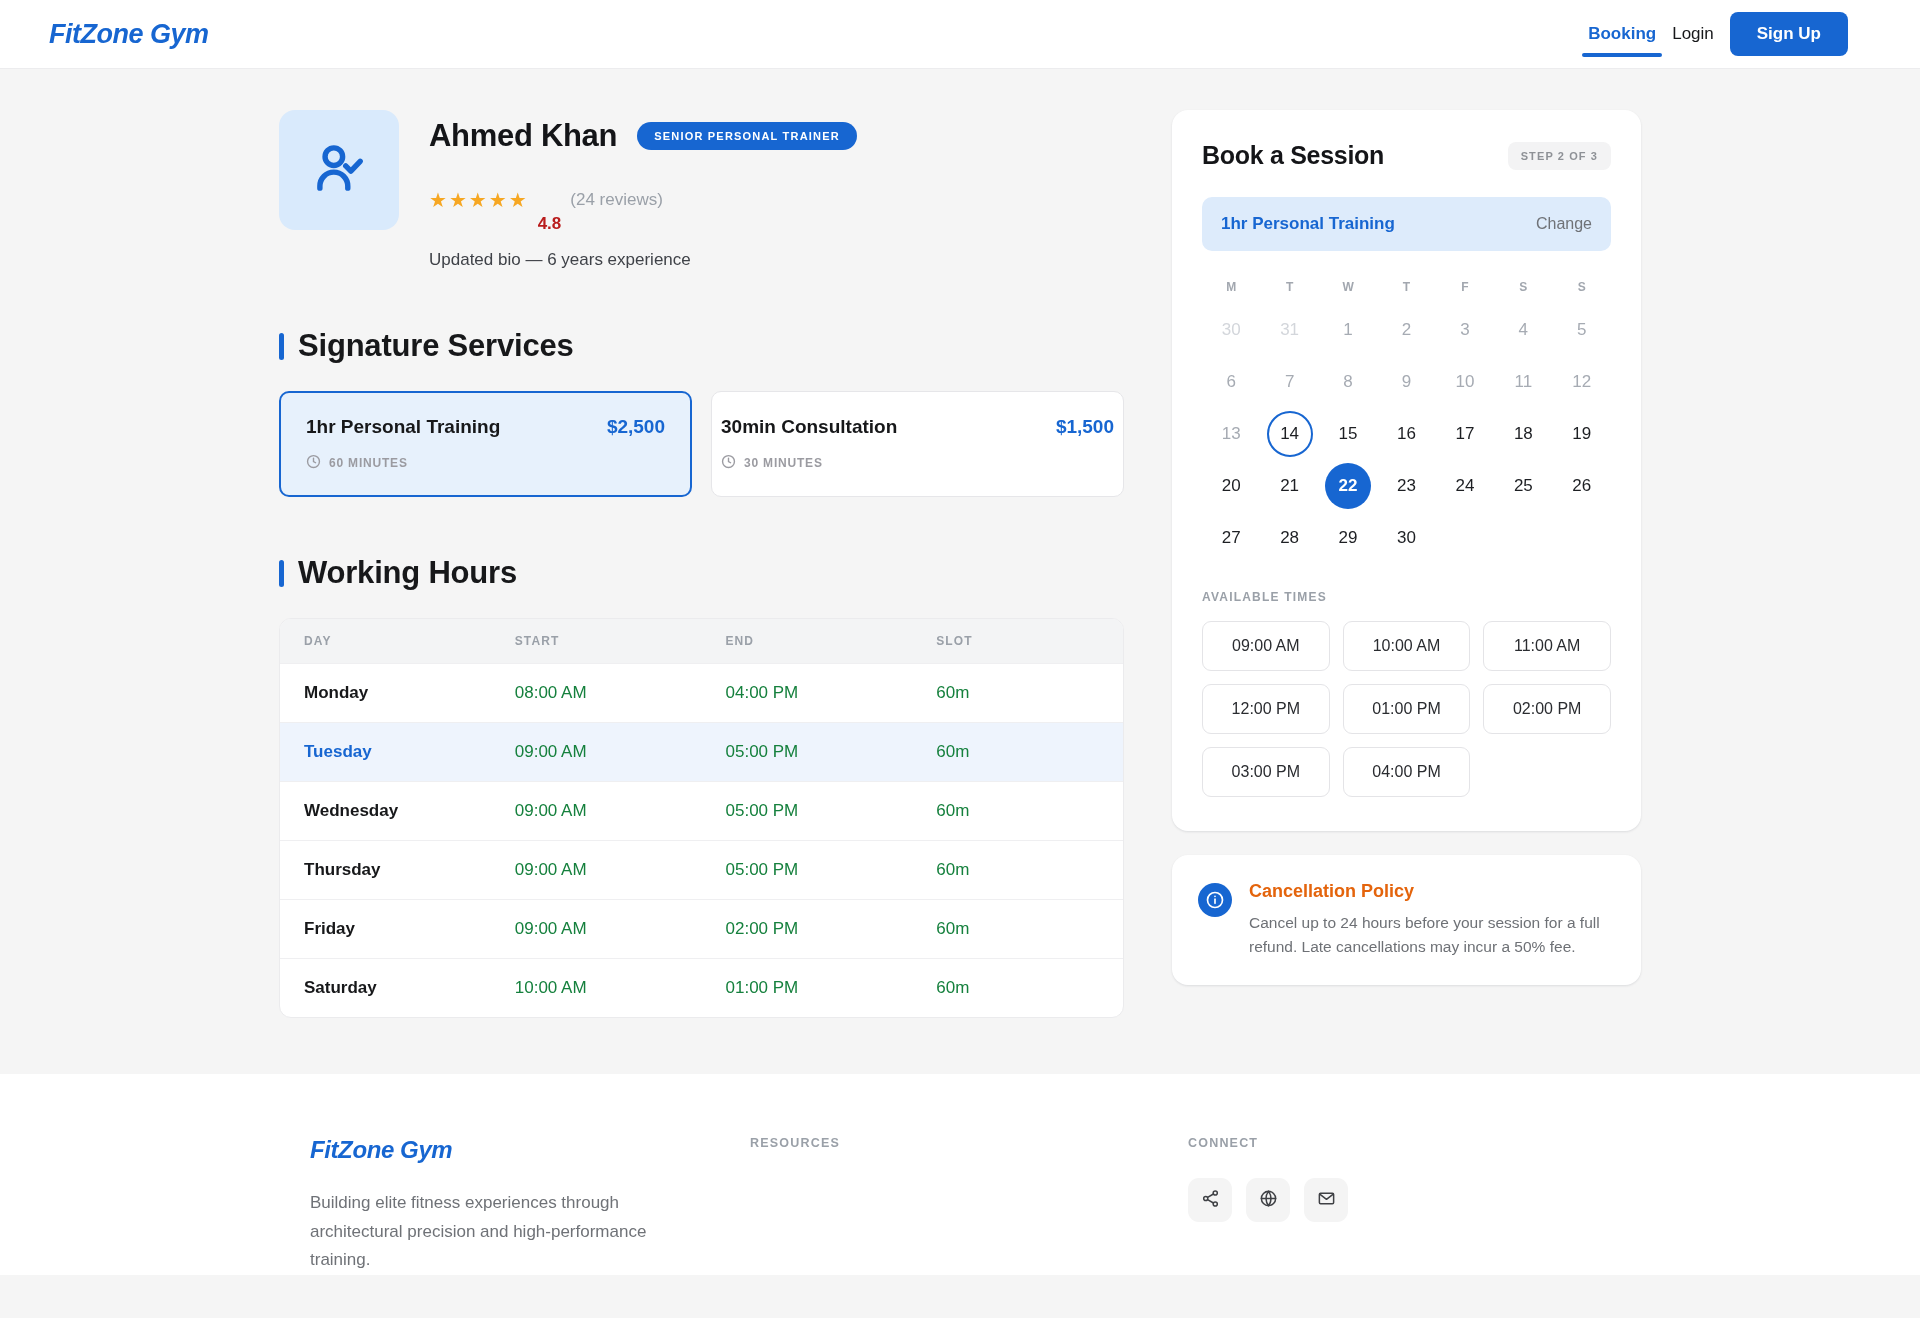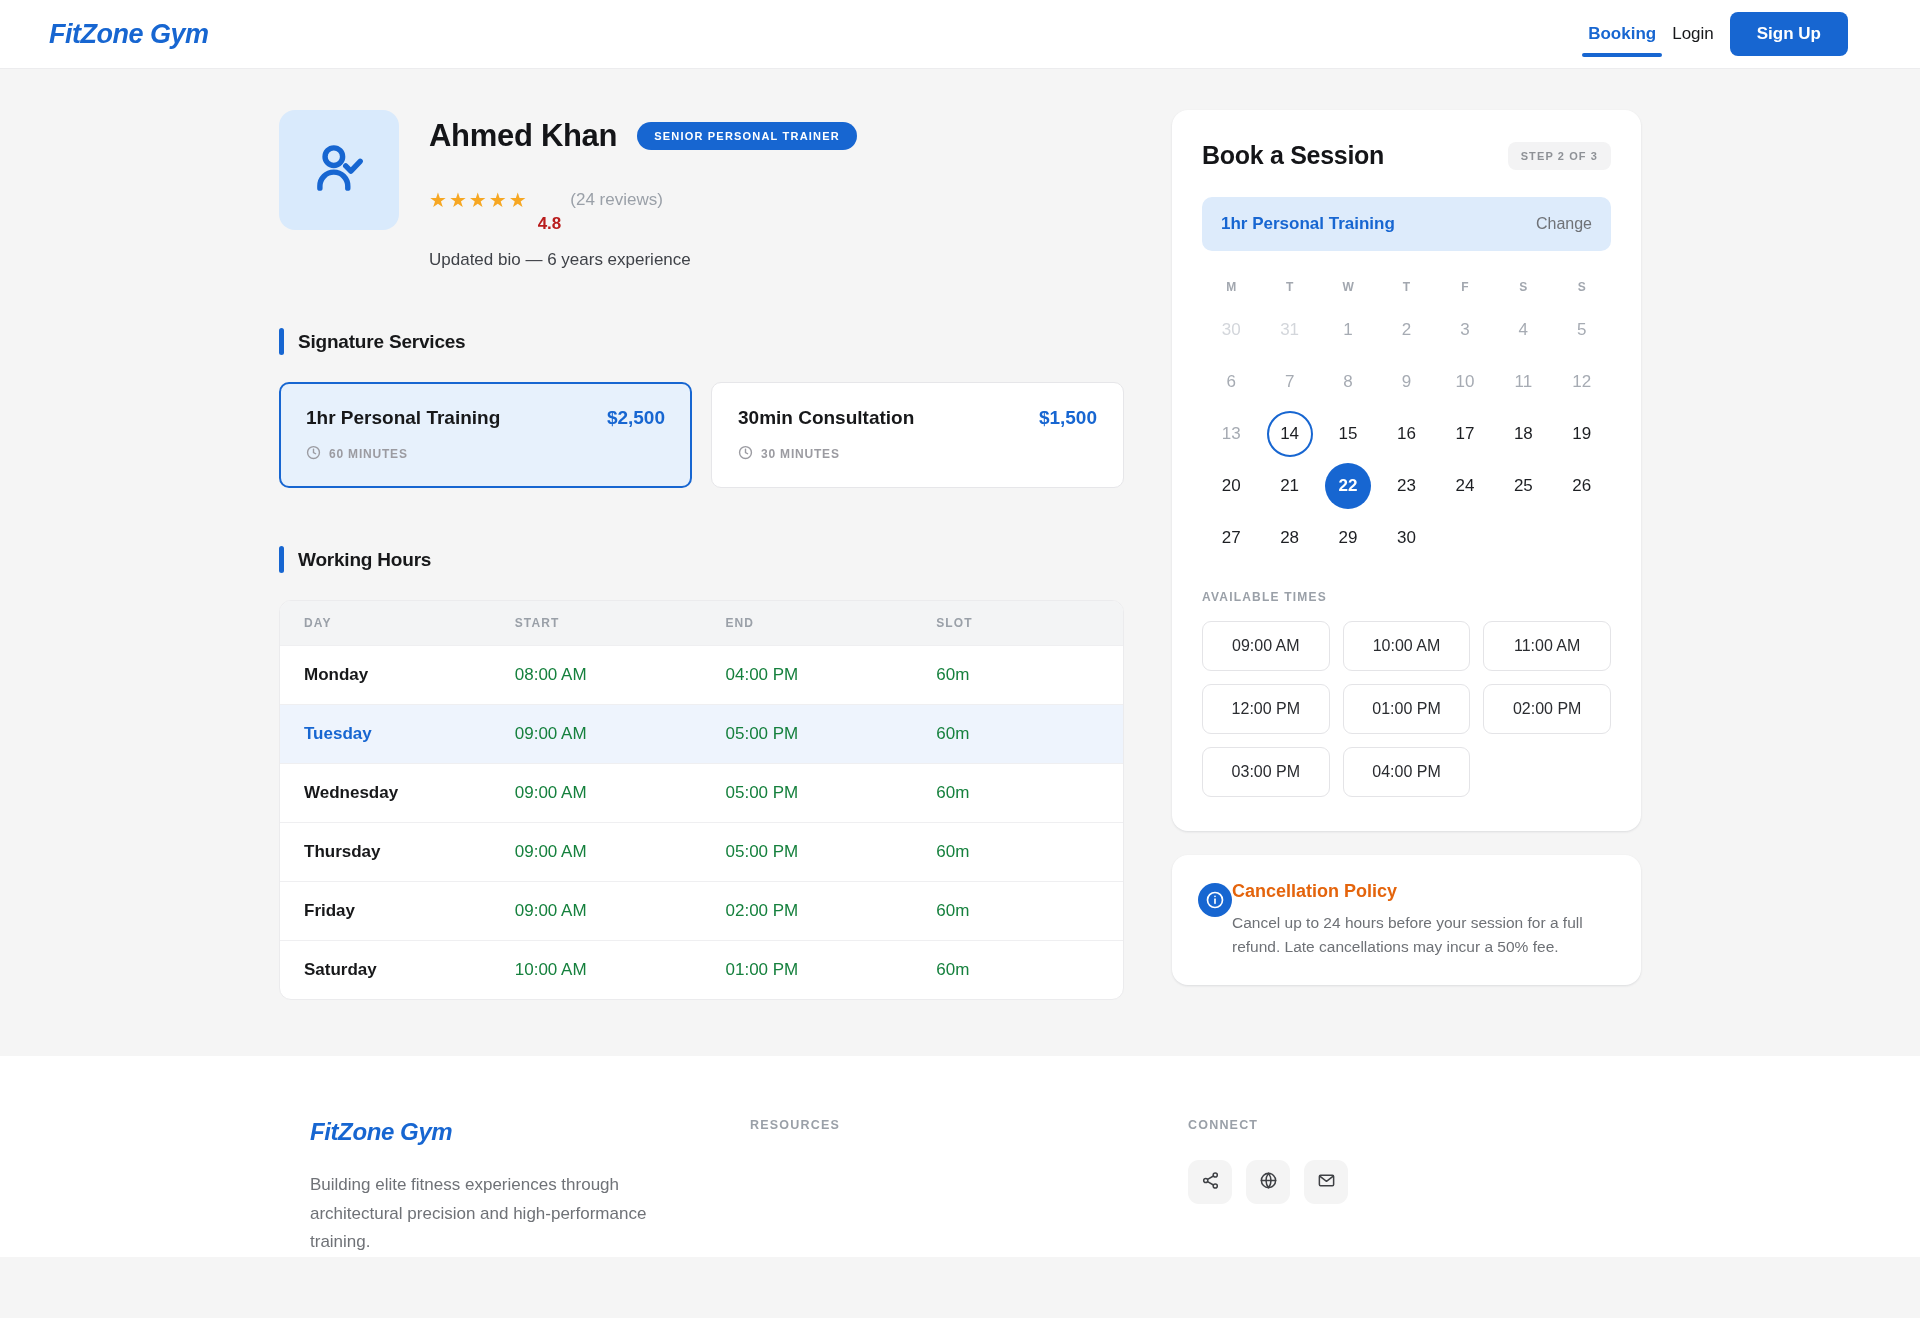--- a/index.html
+++ b/index.html
@@ -54,27 +54,27 @@
   }
   .rating-row{ display:flex; align-items:center; gap:9px; margin-top:12px; }
   .stars{ color:var(--amber); font-size:20px; letter-spacing:2px; line-height:1; }
   .rating-value{ font-size:17px; font-weight:700; color:#b91c1c;margin-top:48px; }
   .rating-reviews{ font-size:17px; color:#9aa0a8; }
   .bio{ font-size:17px; color:#3f4248; margin-top:16px; }
 
   
   .section-title{ display:flex; align-items:center; gap:14px; margin-top:58px; }
   .section-bar{ width:5px; height:27px; border-radius:3px; background:var(--blue); }
-  .section-title h2{ font-size:19px; font-weight:800; color:#17181a; letter-spacing:-0.2px; }
+  .section-title h2{ font-size:31px; font-weight:800; color:#17181a; letter-spacing:-0.2px; }
 
   
   .services{ display:flex; gap:19px; margin-top:27px; }
   .service-card{
     width:413px; background:#fff; border:1px solid #e6e6e9; border-radius:10px;
-    padding:24px 26px; cursor:pointer;
+    padding:24px 9px; cursor:pointer;
   }
   .service-card.selected{ background:var(--lighter-blue); border:2px solid var(--blue); padding:23px 25px; }
   .service-top{ display:flex; justify-content:space-between; align-items:baseline; }
   .service-name{ font-size:19px; font-weight:800; color:#17181a; }
   .service-price{ font-size:19px; font-weight:800; color:var(--blue); }
   .service-duration{ display:flex; align-items:center; gap:8px; margin-top:16px; color:#9b9ba1; }
   .service-duration span{ font-size:12px; font-weight:700; letter-spacing:0.8px; }
 
   
   .wh-card{ background:#fff; border:1px solid #ebebed; border-radius:12px; margin-top:27px; overflow:hidden; }
@@ -117,21 +117,21 @@
   .day.empty{ cursor:default; }
 
   .avail-label{ font-size:12px; font-weight:700; letter-spacing:1.2px; color:var(--gray-label); margin-top:27px; }
   .times-grid{ display:grid; grid-template-columns:repeat(3,1fr); gap:13px; margin-top:17px; }
   .time-slot{
     background:#fff; border:1px solid #e4e4e7; border-radius:9px; padding:15px 0;
     font-size:16px; color:#2a2c30; text-align:center; cursor:pointer; font-family:inherit;
   }
 
   
-  .cancel-card{ margin-top:24px; padding:26px; display:flex; align-items:flex-start; }
+  .cancel-card{ margin-top:24px; padding:26px; display:flex; gap:17px; align-items:flex-start; }
   .info-circle{ width:34px; height:34px; border-radius:50%; background:var(--blue); display:flex; align-items:center; justify-content:center; flex:none; margin-top:2px; }
   .cancel-title{ font-size:18px; font-weight:800; color:var(--orange); }
   .cancel-body{ font-size:15.5px; color:#6e7176; line-height:1.55; margin-top:9px; max-width:372px; }
 
   
   .footer{ background:#fff; margin-top:56px; padding-top:62px; }
   .footer-grid{ width:1300px; margin:0 auto; display:grid; grid-template-columns:440px 438px auto; }
   .footer-logo{ font-size:24px; font-weight:800; font-style:italic; color:var(--blue); letter-spacing:-0.4px; cursor:pointer; }
   .footer-desc{ margin-top:25px; width:390px; font-size:17px; color:#6f7277; line-height:1.68; }
   .footer-label{ font-size:12.5px; font-weight:700; letter-spacing:1.2px; color:var(--gray-label); }

